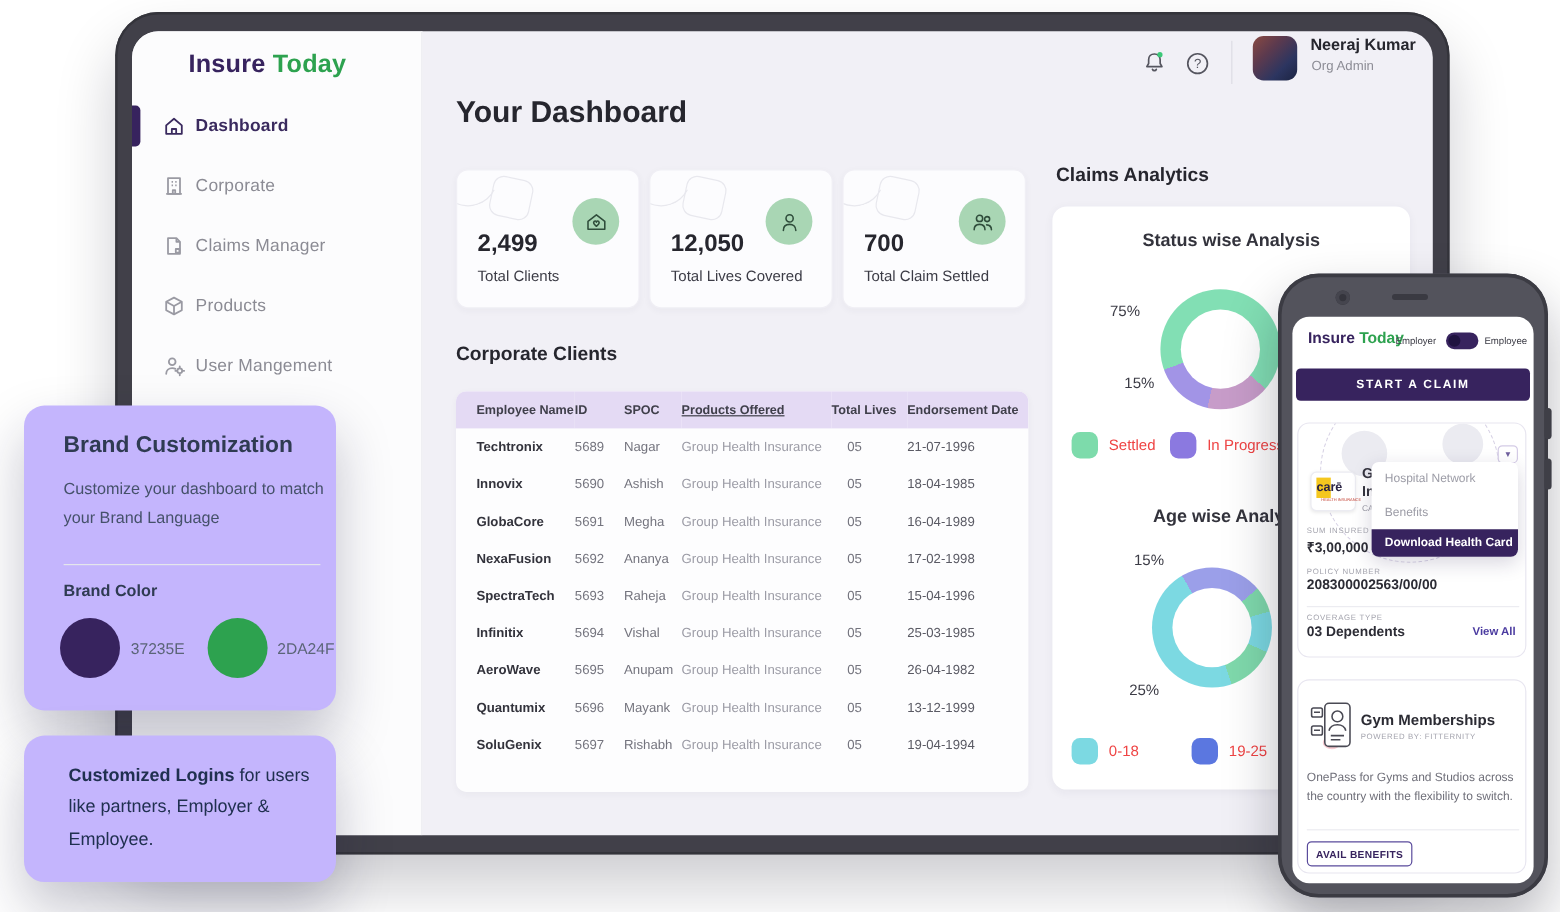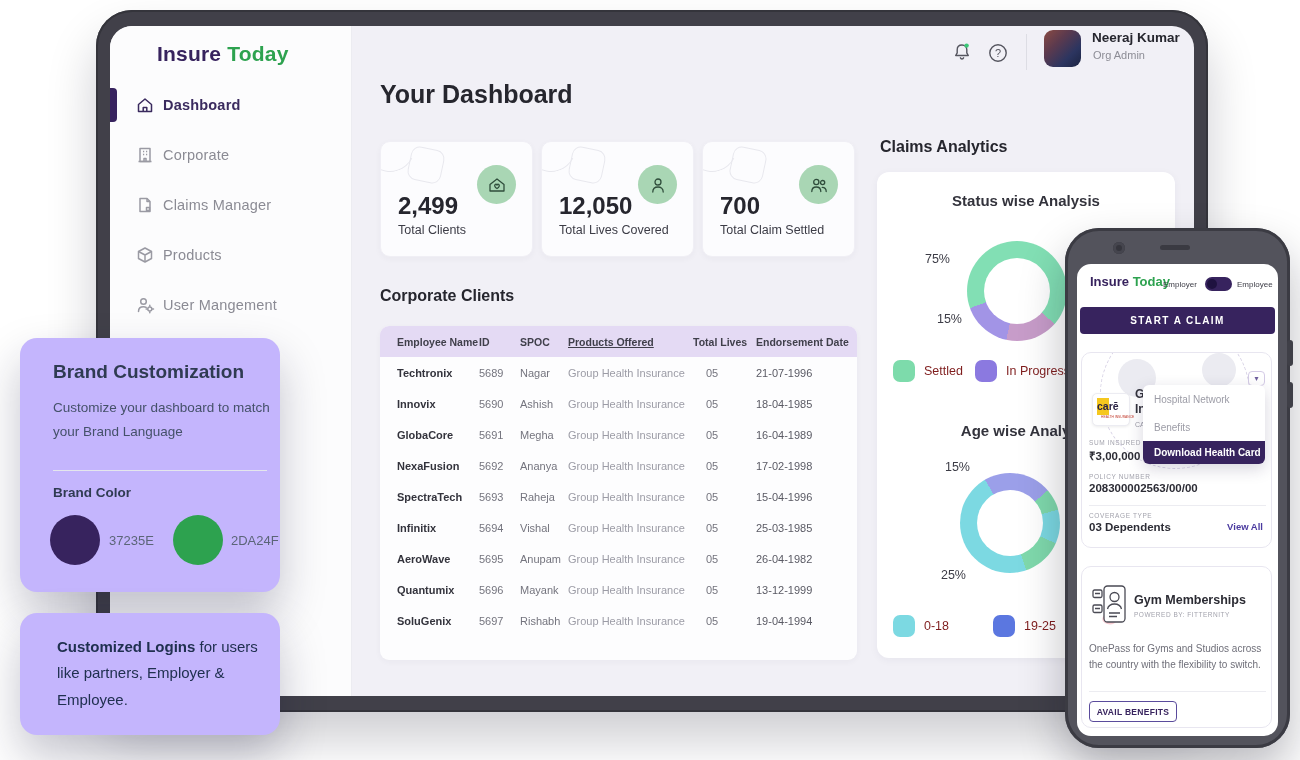--- a/index.html
+++ b/index.html
@@ -33,21 +33,21 @@
   .uname{position:absolute;left:982px;top:4px;font-size:13.5px;font-weight:700;color:#26262e;}
   .urole{position:absolute;left:983px;top:23px;font-size:11px;color:#8d8d96;}
 
   
   .stat{position:absolute;top:115px;width:153px;height:116px;background:#fcfcfe;border:1px solid #f0eff5;border-radius:10px;
         box-shadow:0 2px 6px rgba(40,40,80,.04);overflow:hidden;}
   .stat .deco-sq{position:absolute;left:28px;top:6px;width:34px;height:34px;border:1.5px solid #e8e8ee;border-radius:9px;transform:rotate(12deg);}
   .stat .deco-arc{position:absolute;left:-16px;top:-20px;width:50px;height:50px;border:1.5px solid transparent;border-bottom-color:#e8e8ee;border-radius:50%;transform:rotate(-18deg);}
   .stat .sicon{position:absolute;right:16px;top:23px;width:39px;height:39px;border-radius:50%;background:#a9d6b4;
                display:flex;align-items:center;justify-content:center;color:#2f4d3b;}
-  .stat .sval{position:absolute;left:17px;top:50px;font-size:24px;font-weight:800;color:#26262e;text-align:right;}
+  .stat .sval{position:absolute;left:17px;top:50px;font-size:20px;font-weight:800;color:#26262e;text-align:right;}
   .stat .slab{position:absolute;left:17px;top:81px;font-size:12.5px;color:#3c3c46;}
 
   
   .section-title{position:absolute;font-size:16px;font-weight:800;color:#26262e;}
   .tableCard{position:absolute;left:270px;top:300px;width:477px;height:334px;background:#fdfdfe;border-radius:9px;overflow:hidden;
              box-shadow:0 2px 6px rgba(40,40,80,.04);}
   table{width:477px;border-collapse:collapse;table-layout:fixed;}
   thead tr{background:#e4daf4;}
   th{text-align:left;font-size:10.5px;font-weight:700;color:#3f3f4a;padding:10px 0 9px 0;}
   th.c0{width:99px;padding-left:17px;} th.c1{width:41px;} th.c2{width:48px;} th.c3{width:125px;text-decoration:underline;} th.c4{width:63px;} th.c5{width:101px;}
@@ -59,21 +59,21 @@
   .anCard{position:absolute;left:767px;top:146px;width:298px;height:486px;background:#fff;border-radius:12px;
           box-shadow:0 2px 8px rgba(40,40,80,.05);}
   .anTitle{position:absolute;width:298px;text-align:center;font-size:15px;font-weight:700;color:#33333c;}
   .donut{position:absolute;width:100px;height:100px;border-radius:50%;}
   .donut::after{content:"";position:absolute;left:17px;top:17px;width:66px;height:66px;border-radius:50%;background:#fff;}
   .donut1{background:conic-gradient(from 250deg,#82dfb4 0 67%,#c79cc9 0 84%,#a294e6 0 100%);}
   .donut2{background:conic-gradient(from 330deg,#9b9fe9 0 22%,#7fd9ac 0 29%,#7cd9e2 0 40%,#7fd9ac 0 53%,#7cd9e2 0 100%);}
   .callout{position:absolute;width:45px;text-align:right;font-size:12.5px;color:#3c3c46;}
   .legend{position:absolute;display:flex;align-items:center;}
   .sw{width:22px;height:22px;border-radius:7px;margin-right:9px;}
-  .legend span.lg{font-size:12.5px;color:#7f1d1d;}
+  .legend span.lg{font-size:12.5px;color:#ef4444;}
 
   
   .promo{background:#c4b5fd;border-radius:17px;box-shadow:0 22px 45px rgba(25,25,60,.25);}
   #brandCard{left:20px;top:338px;width:260px;height:254px;}
   .bTitle{position:absolute;left:33px;top:23px;font-size:19px;font-weight:800;color:#2f3b52;}
   .bBody{position:absolute;left:33px;top:58px;width:230px;font-size:13.5px;line-height:1.8;color:#45516a;}
   .bDiv{position:absolute;left:33px;top:132px;width:214px;height:1px;background:#e4e6ec;}
   .bColorLab{position:absolute;left:33px;top:147px;font-size:13.5px;font-weight:800;color:#2f3b52;}
   .cCircle{position:absolute;top:177px;width:50px;height:50px;border-radius:50%;}
   .cHex{position:absolute;top:195px;font-size:13px;color:#5b6578;}

